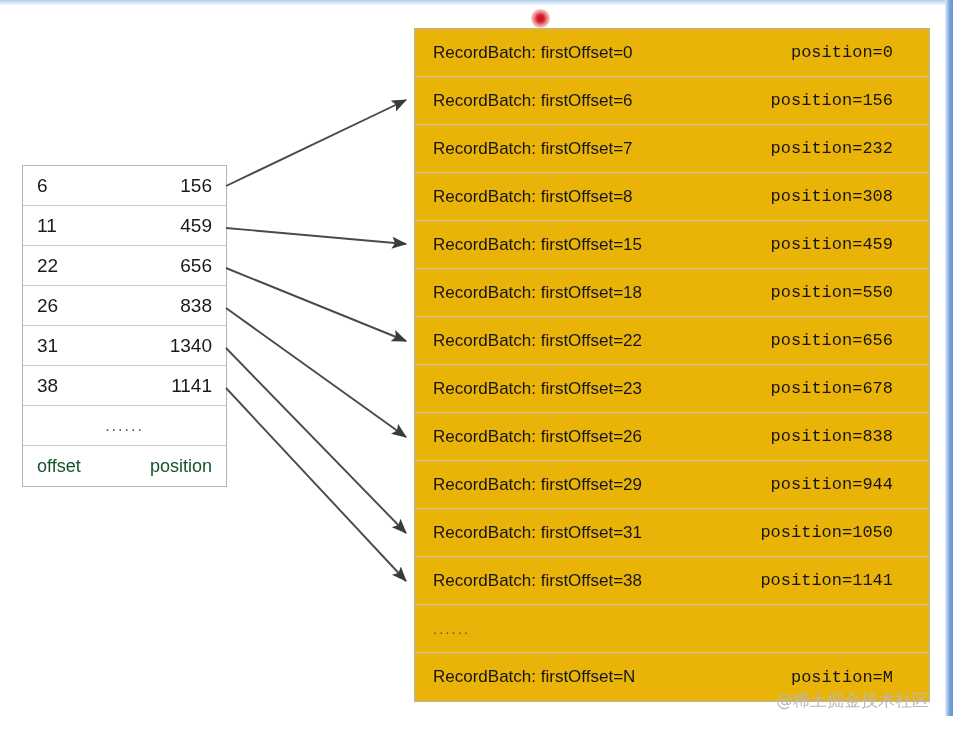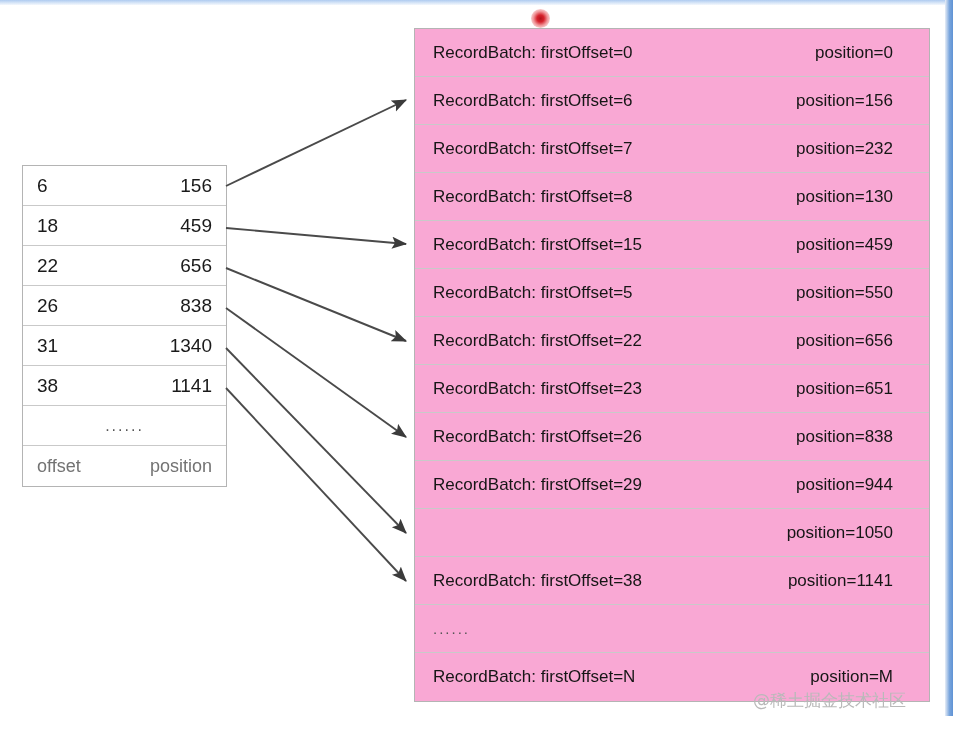--- a/index.html
+++ b/index.html
@@ -60,50 +60,51 @@
   }
   .index-row:last-child { border-bottom: none; }
   .index-row.ellipsis {
     justify-content: center;
     letter-spacing: 2px;
     color: #555;
     font-size: 16px;
   }
   .index-row.header {
     font-size: 18px;
-    color: #737373;
+    color: #14532d;
   }
   .idx-offset { text-align: left; }
   .idx-position { text-align: left; }
 
   
   .log-table {
     position: absolute;
     left: 414px;
     top: 28px;
     width: 514px;
     border: 1px solid #b4b4b4;
-    background: #f9a8d4;
+    background: #eab308;
     box-sizing: content-box;
   }
   .log-row {
     height: 48px;
     border-bottom: 1px solid #c9c9c9;
     display: flex;
     align-items: center;
     padding: 0 18px;
     box-sizing: border-box;
     font-size: 17px;
     color: #161616;
   }
   .log-row:last-child { border-bottom: none; }
   .log-batch { flex: 0 0 auto; }
   .log-pos {
     margin-left: auto;
     padding-right: 18px;
+    font-family: Liberation Mono, monospace;
   }
   .log-row.ellipsis {
     color: #555;
     letter-spacing: 2px;
     font-size: 15px;
   }
 
   
   .arrow-layer {
     position: absolute;
@@ -121,21 +122,21 @@
     height: 19px;
     border-radius: 50%;
     background: radial-gradient(circle at 50% 50%,
                 #b3121b 0%, #d6222c 26%, rgba(226,60,66,0.55) 52%,
                 rgba(232,110,112,0.28) 74%, rgba(240,170,170,0.0) 100%);
   }
 
   
   .watermark {
     position: absolute;
-    left: 753px;
+    left: 776px;
     top: 689px;
     font-size: 17px;
     color: #b9b9b9;
     white-space: nowrap;
     font-family: "DejaVu Sans", sans-serif;
   }
 </style>
 </head>
 <body>
 
@@ -145,21 +146,21 @@
   <div class="strip-right"></div>
 
   <div class="index-table">
 
     <div class="index-row">
       <span class="idx-offset">6</span>
       <span class="idx-position">156</span>
     </div>
 
     <div class="index-row">
-      <span class="idx-offset">18</span>
+      <span class="idx-offset">11</span>
       <span class="idx-position">459</span>
     </div>
 
     <div class="index-row">
       <span class="idx-offset">22</span>
       <span class="idx-position">656</span>
     </div>
 
     <div class="index-row">
       <span class="idx-offset">26</span>
@@ -199,54 +200,55 @@
       <span class="log-pos">position=156</span>
     </div>
 
     <div class="log-row">
       <span class="log-batch">RecordBatch: firstOffset=7</span>
       <span class="log-pos">position=232</span>
     </div>
 
     <div class="log-row">
       <span class="log-batch">RecordBatch: firstOffset=8</span>
-      <span class="log-pos">position=130</span>
+      <span class="log-pos">position=308</span>
     </div>
 
     <div class="log-row">
       <span class="log-batch">RecordBatch: firstOffset=15</span>
       <span class="log-pos">position=459</span>
     </div>
 
     <div class="log-row">
-      <span class="log-batch">RecordBatch: firstOffset=5</span>
+      <span class="log-batch">RecordBatch: firstOffset=18</span>
       <span class="log-pos">position=550</span>
     </div>
 
     <div class="log-row">
       <span class="log-batch">RecordBatch: firstOffset=22</span>
       <span class="log-pos">position=656</span>
     </div>
 
     <div class="log-row">
       <span class="log-batch">RecordBatch: firstOffset=23</span>
-      <span class="log-pos">position=651</span>
+      <span class="log-pos">position=678</span>
     </div>
 
     <div class="log-row">
       <span class="log-batch">RecordBatch: firstOffset=26</span>
       <span class="log-pos">position=838</span>
     </div>
 
     <div class="log-row">
       <span class="log-batch">RecordBatch: firstOffset=29</span>
       <span class="log-pos">position=944</span>
     </div>
 
     <div class="log-row">
+      <span class="log-batch">RecordBatch: firstOffset=31</span>
       <span class="log-pos">position=1050</span>
     </div>
 
     <div class="log-row">
       <span class="log-batch">RecordBatch: firstOffset=38</span>
       <span class="log-pos">position=1141</span>
     </div>
 
     <div class="log-row ellipsis">
       <span class="log-batch">......</span>

